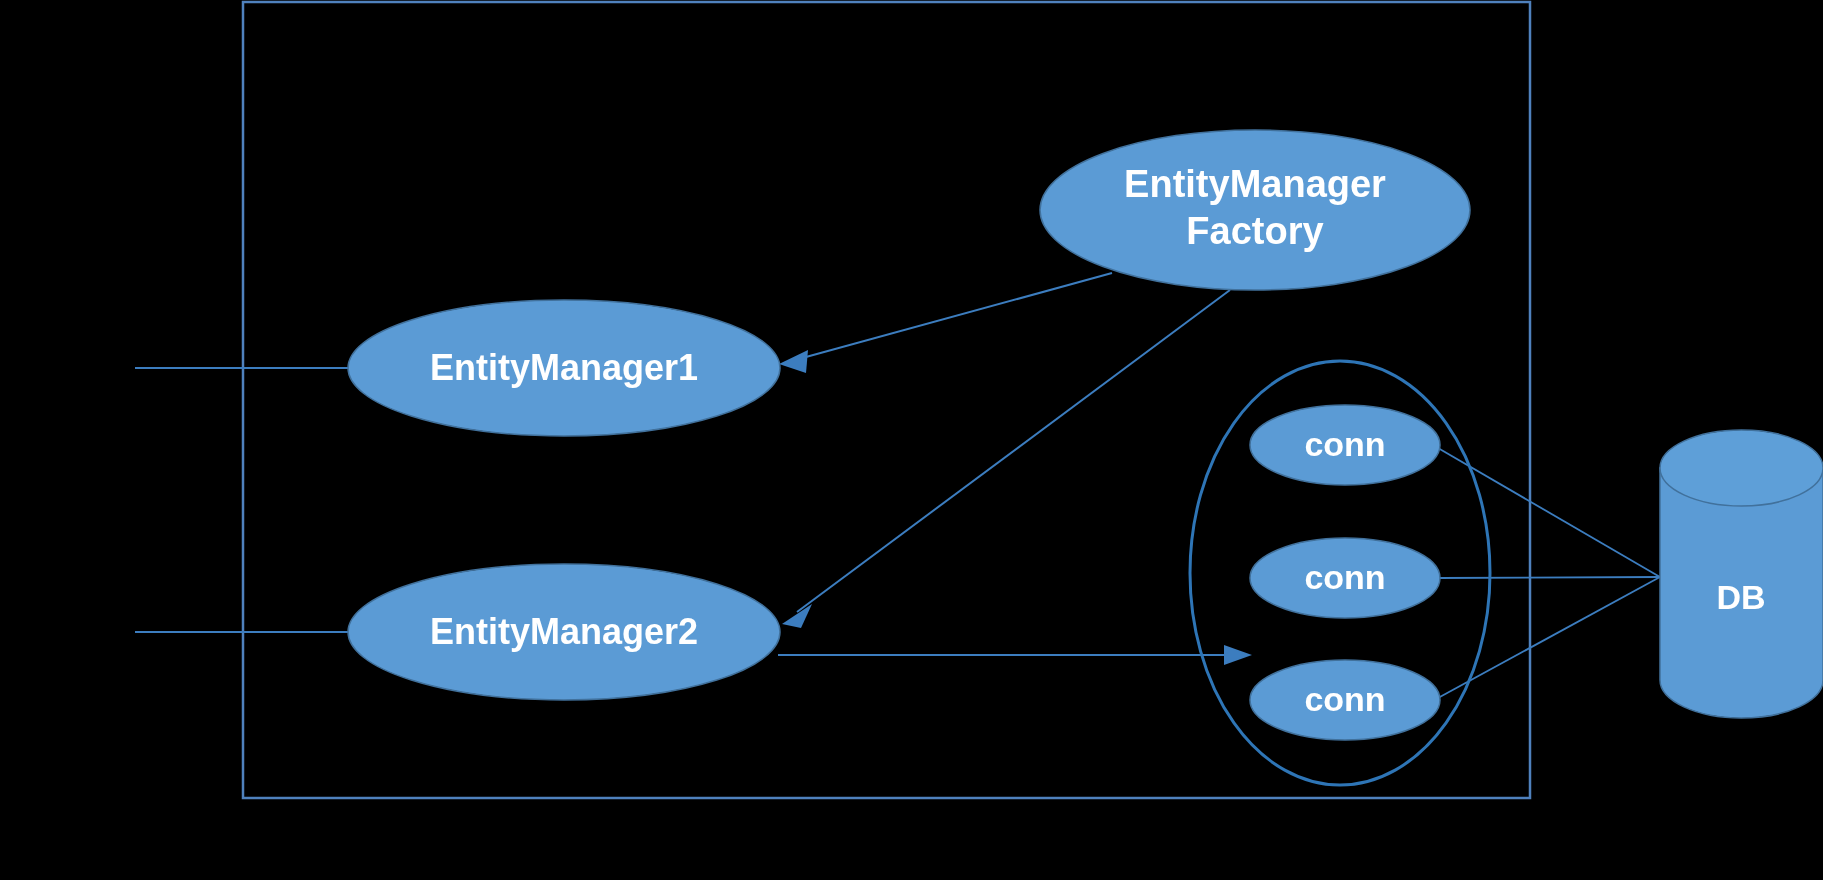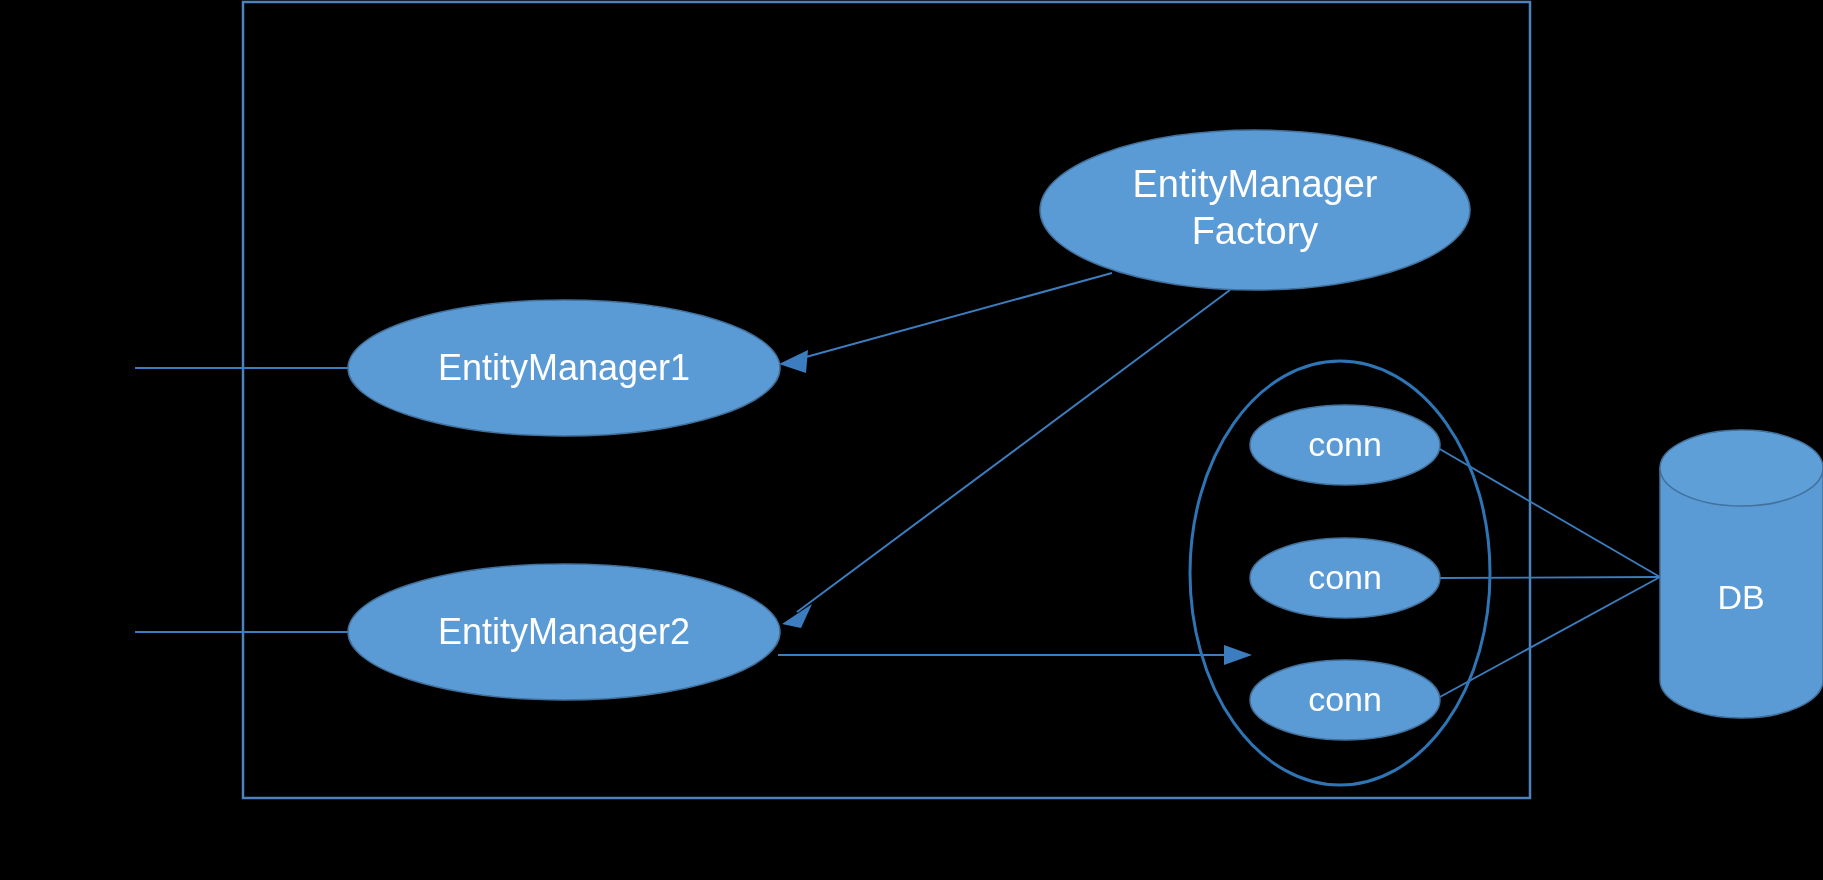--- a/index.html
+++ b/index.html
@@ -12,20 +12,21 @@
     width: 1823px;
     height: 880px;
     overflow: hidden;
     font-family: "Liberation Sans", sans-serif;
   }
   #diagram-root {
     position: relative;
     width: 1823px;
     height: 880px;
     background: #000000;
+    font-weight: bold;
   }
   svg#diagram-svg {
     position: absolute;
     top: 0;
     left: 0;
     width: 1823px;
     height: 880px;
     display: block;
   }
   .node-label {

